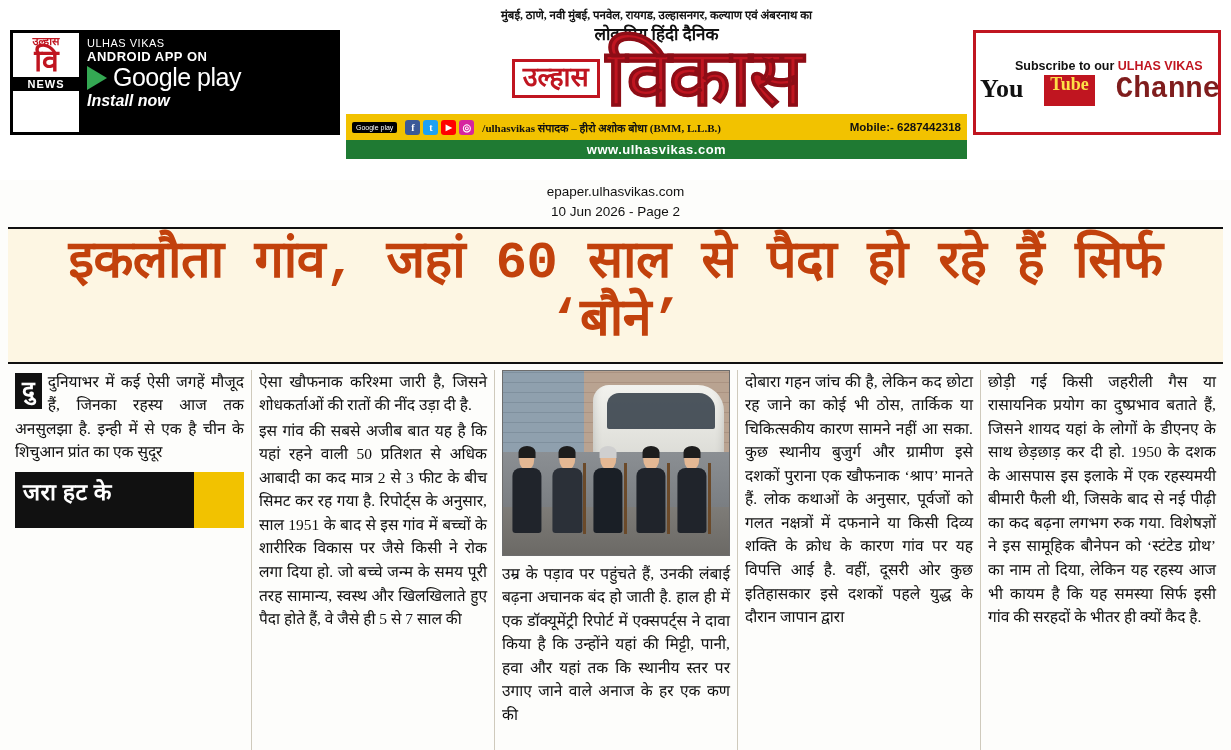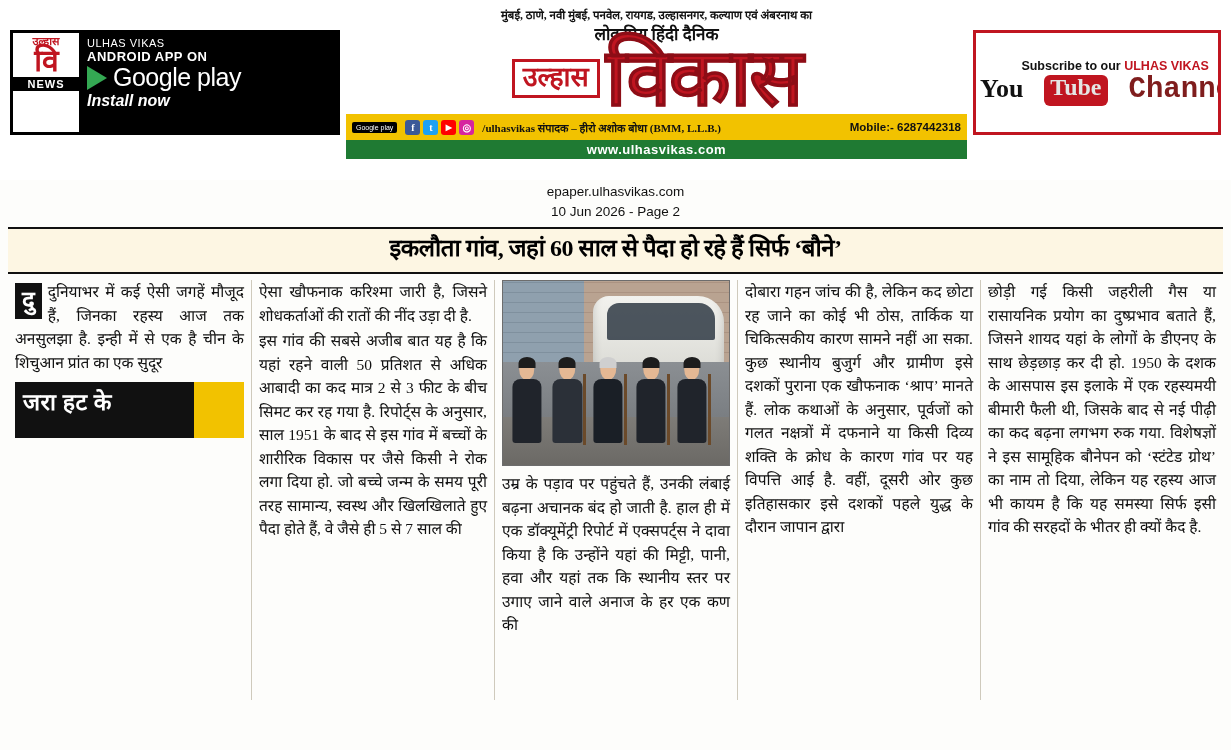--- a/index.html
+++ b/index.html
@@ -246,25 +246,25 @@
     white-space: nowrap;
   }
   .ytbody .sub .uv { color: #c01520; }
   .ytbody .ytline {
     display: flex;
     gap: 21px;
     margin-top: 2px;
   }
   .ytbadge {
     background: #c01520;
-    color: #e5e5e5;
-    font-weight: bold;
-    font-size: 24px;
+    color: #fde047;
+    font-weight: bold;
+    font-size: 18px;
     padding: 0 6px;
-    border-radius: 6px;
+    border-radius: 0;
     font-family: "Liberation Serif", serif;
     line-height: 1.05;
   }
   .ytword {
     font-size: 26px;
     font-weight: bold;
     color: #111;
     font-family: "Liberation Serif", serif;
     line-height: 1.05;
   }
@@ -305,24 +305,24 @@
 
   
   .rule-top { border-top: 2px solid #111; margin: 0 8px; }
   .headline-band {
     background: #fdf6e3;
     margin: 0 8px;
     border-bottom: 2px solid #111;
     padding: 6px 4px 10px 4px;
   }
   .headline {
-    font-family: Liberation Serif, serif;
-    font-weight: bold;
-    font-size: 24px;
-    color: #000000;
+    font-family: Liberation Mono, monospace;
+    font-weight: bold;
+    font-size: 52px;
+    color: #c2410c;
     text-align: center;
     line-height: 1.12;
     letter-spacing: -0.5px;
   }
 
   
   .body-area {
     display: flex;
     margin: 6px 8px 0 8px;
     gap: 0;

